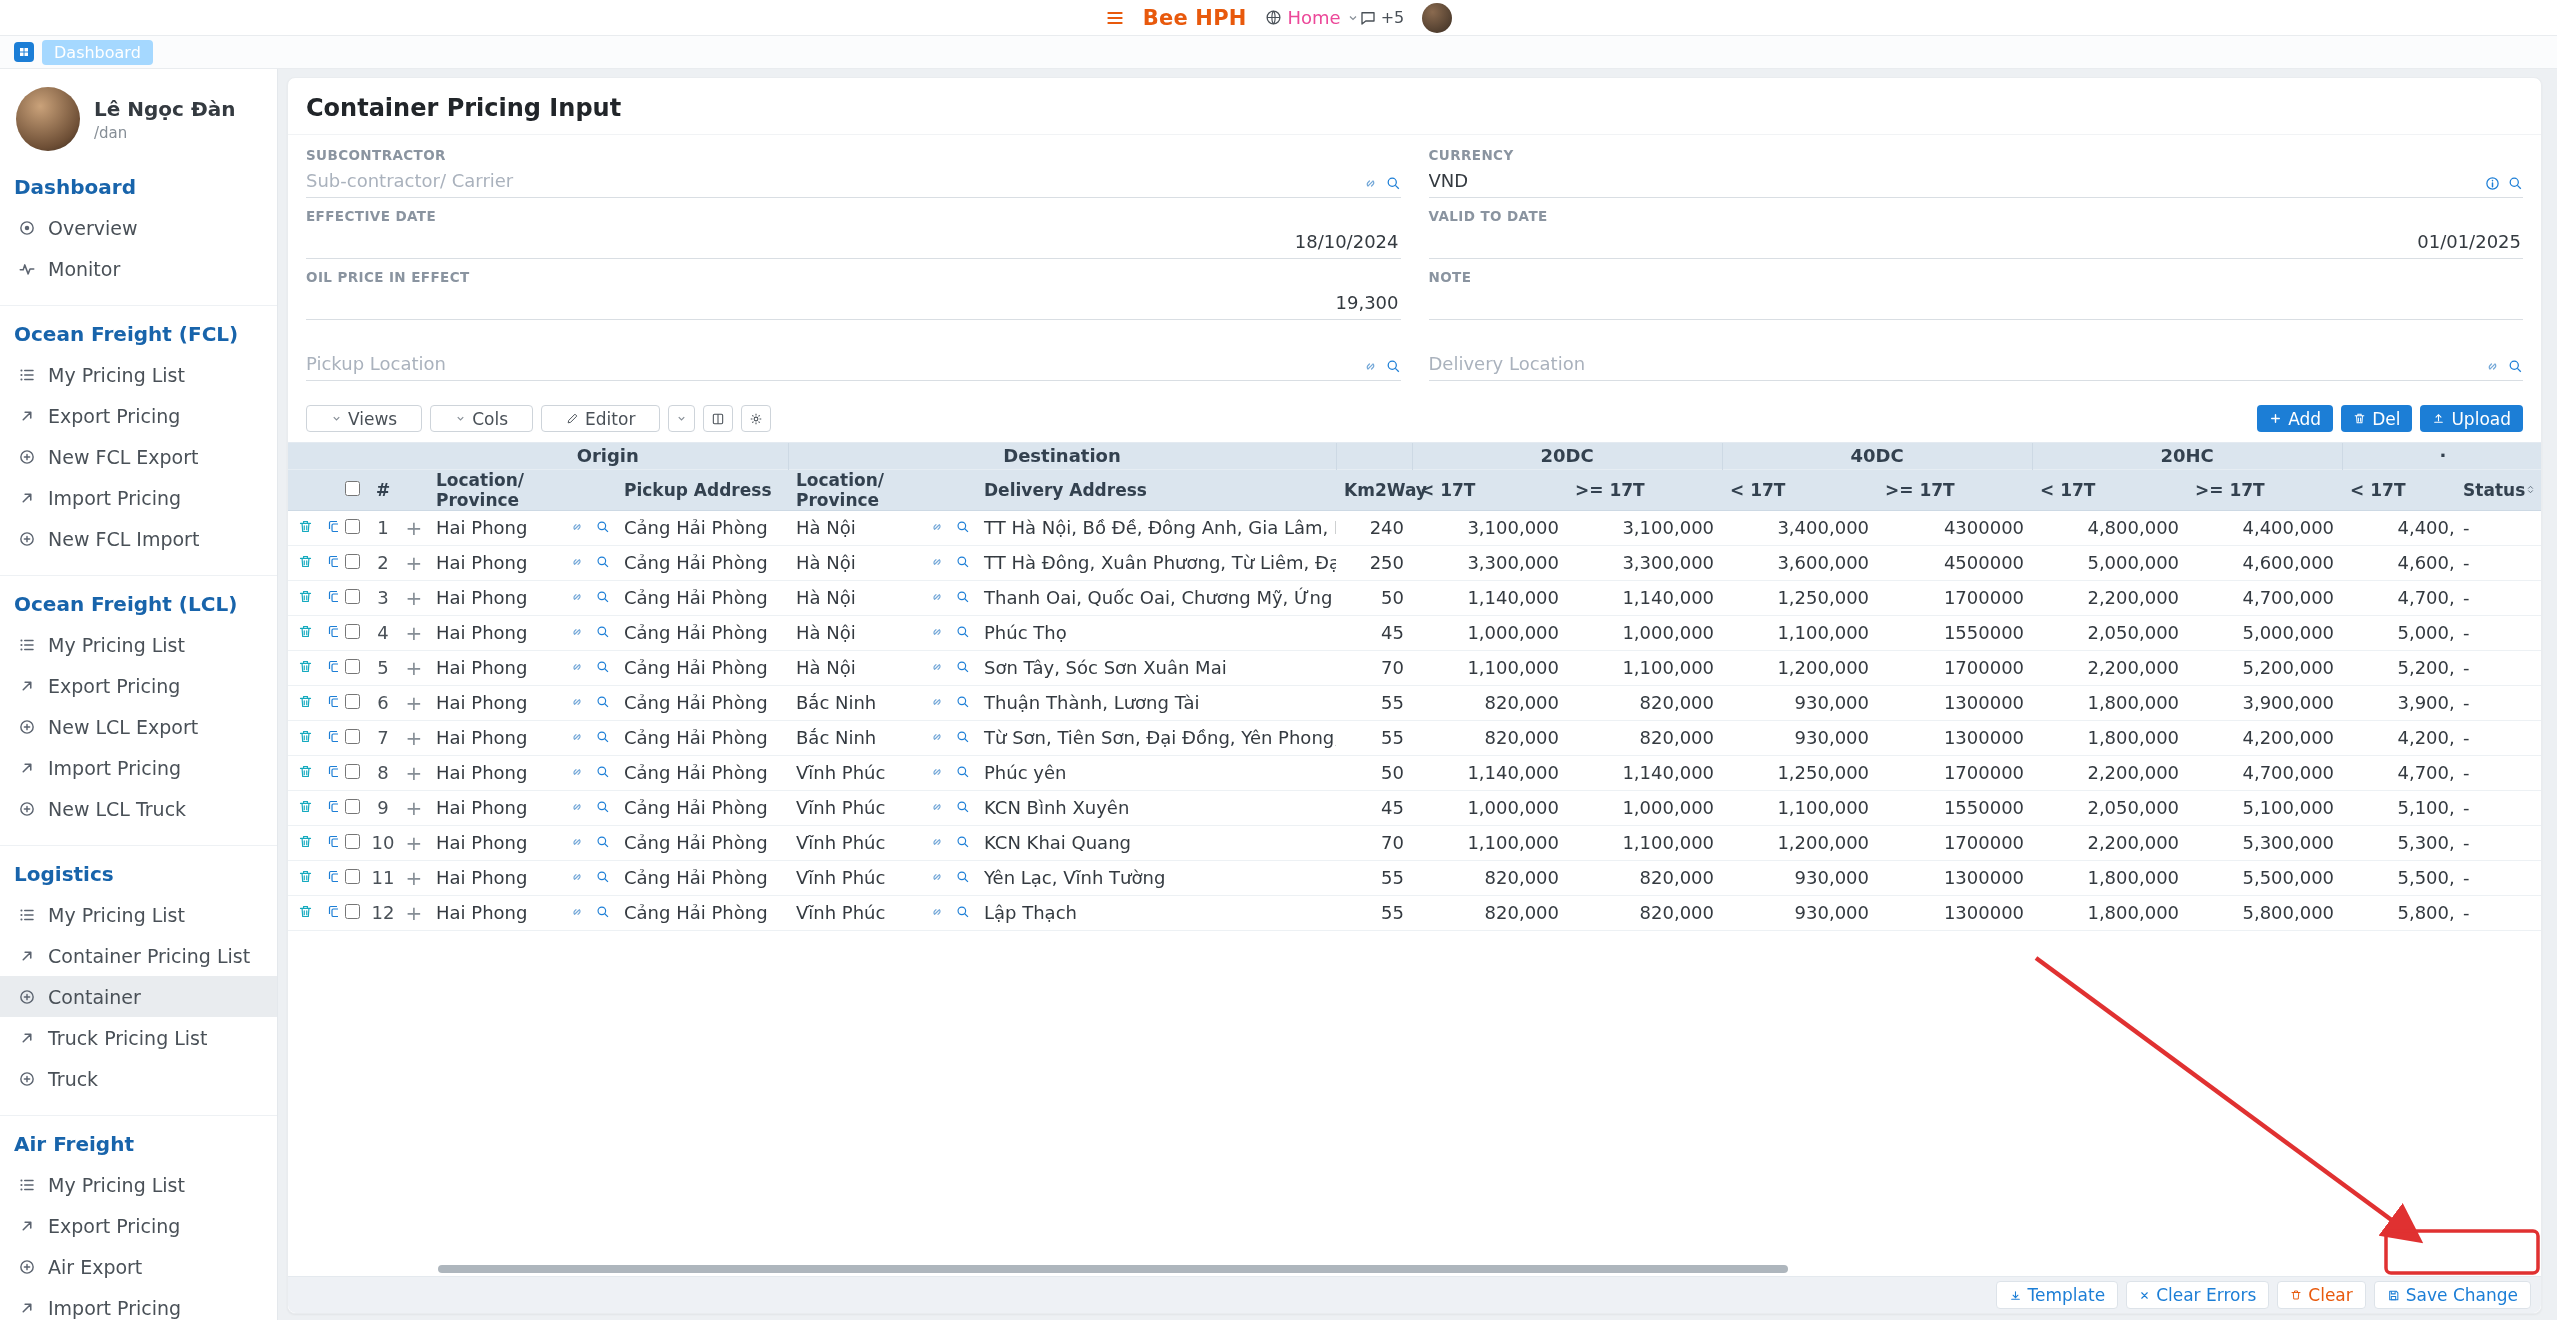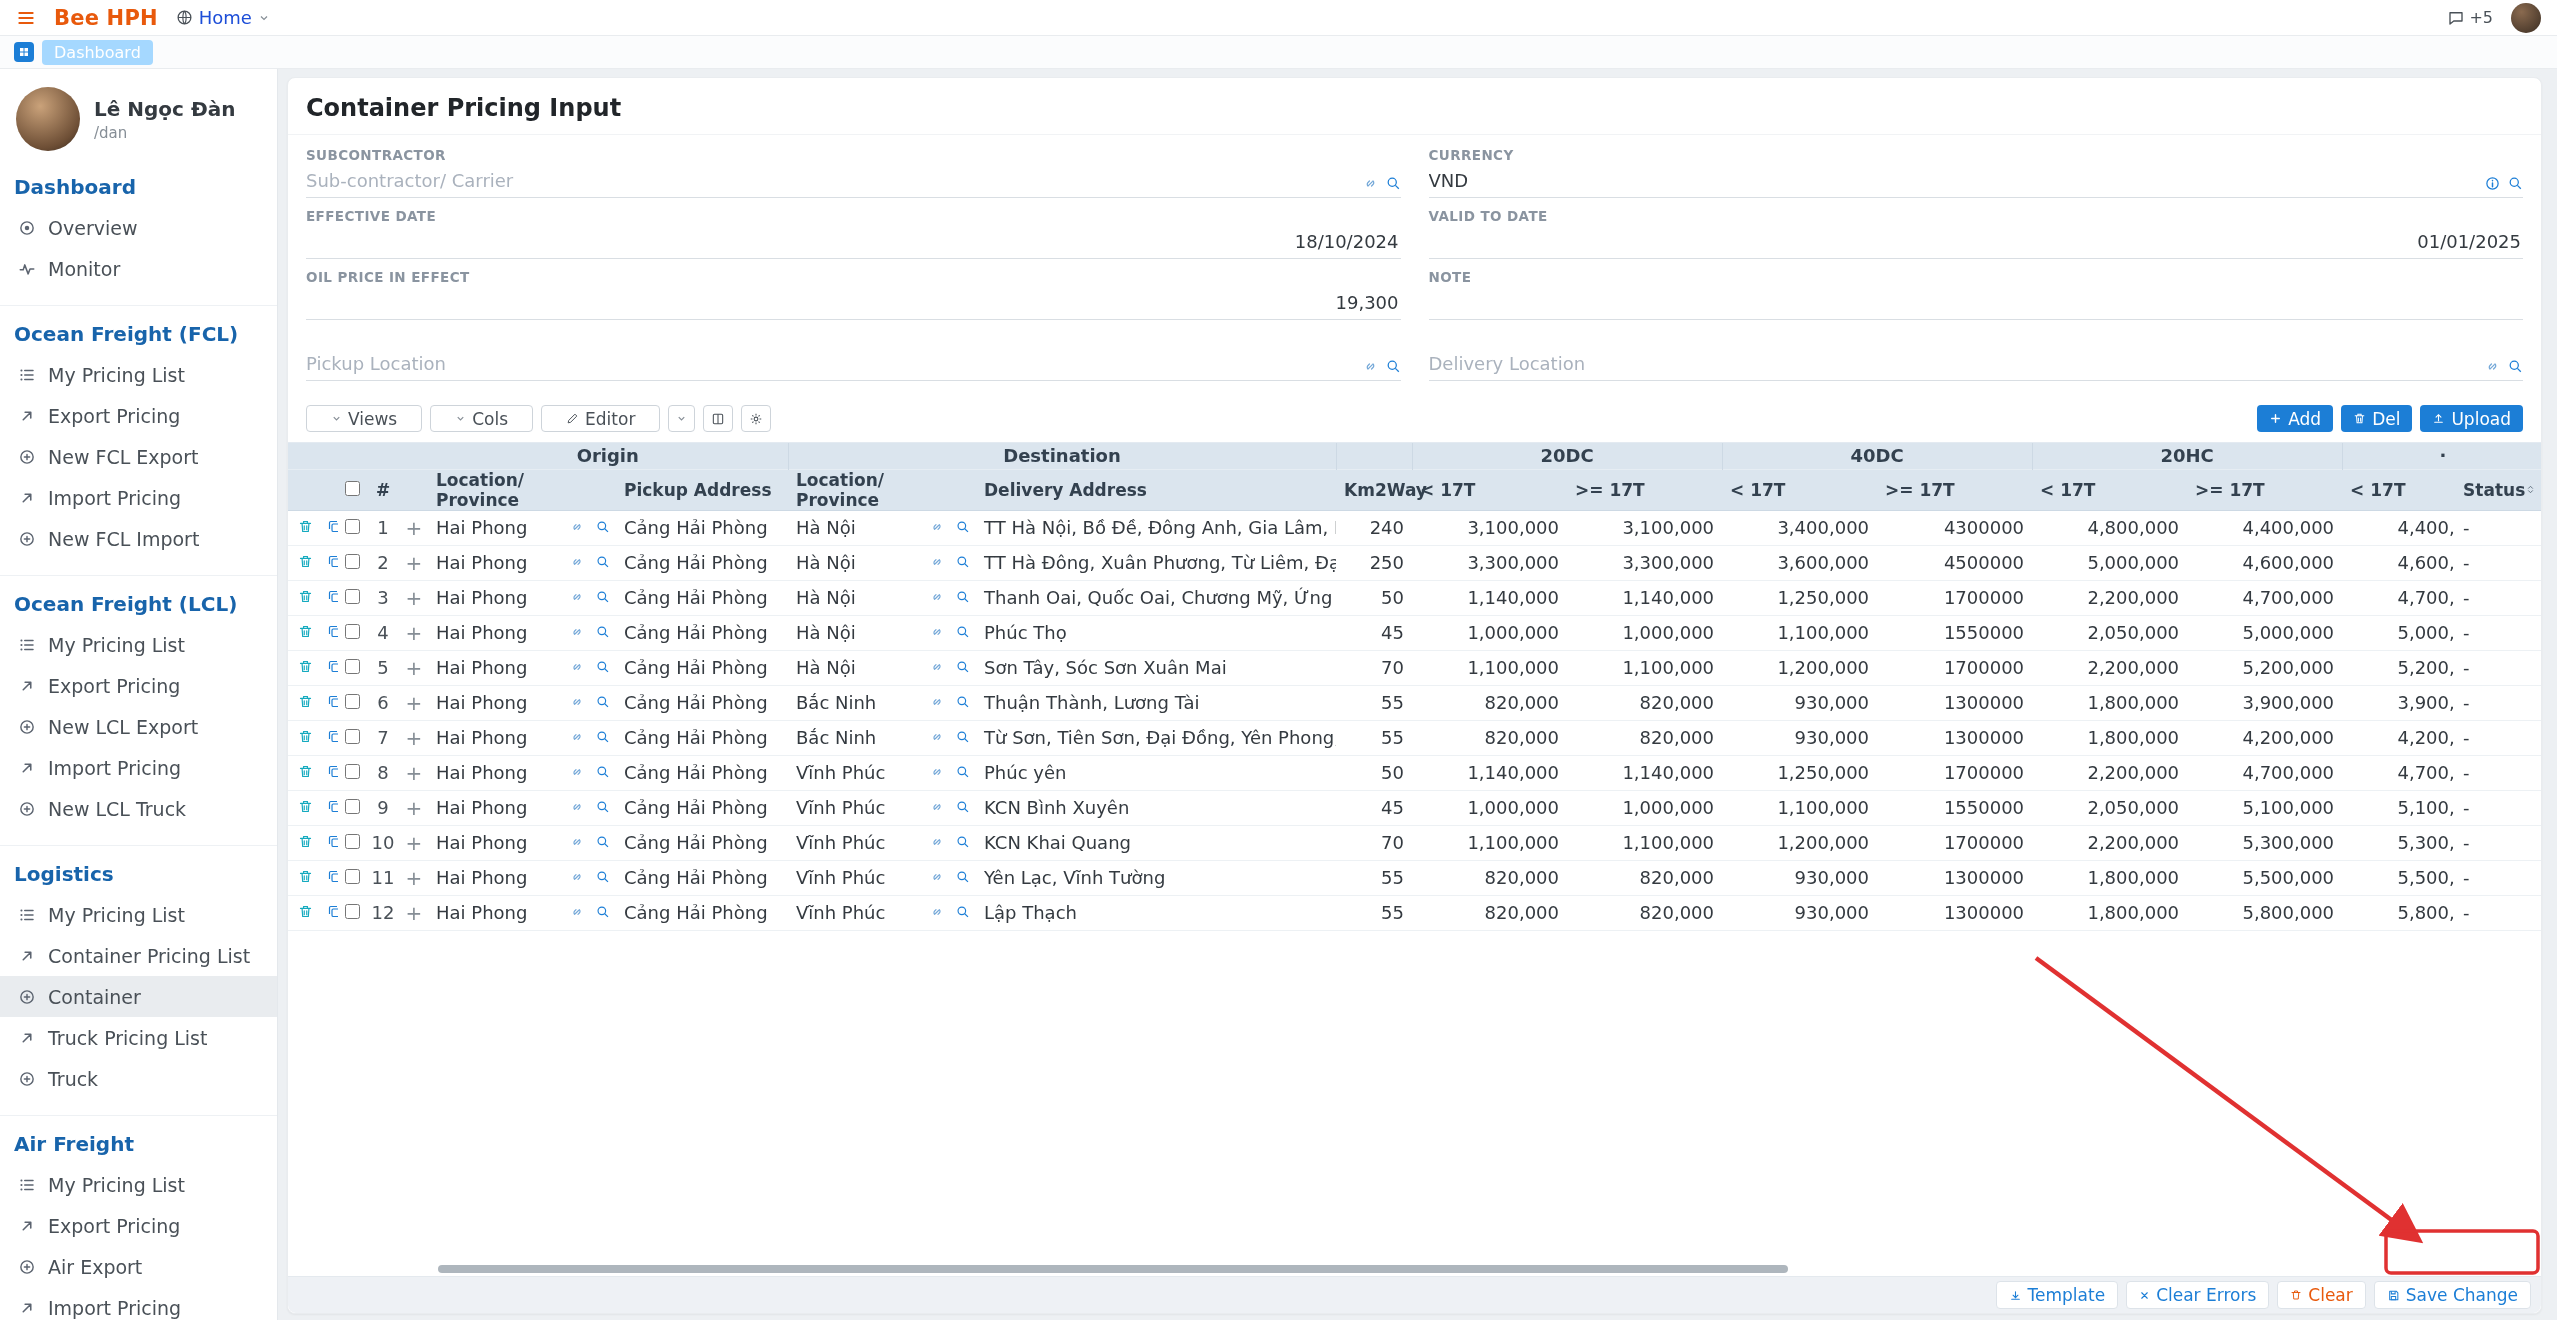--- a/index.html
+++ b/index.html
@@ -1,24 +1,24 @@
 <!DOCTYPE html>
 <html><head>
 <meta charset="utf-8">
 <style>
   *{box-sizing:border-box;margin:0;padding:0}
   html,body{width:2557px;height:1320px;overflow:hidden}
   body{font-family:"DejaVu Sans","Liberation Sans",sans-serif;background:#edf0f3;color:#343a40;position:relative}
 
   
-  .topbar{height:36px;background:#fff;border-bottom:1px solid #e9ecef;display:flex;align-items:center;justify-content:space-between;padding:12px 16px}
+  .topbar{height:36px;background:#fff;border-bottom:1px solid #e9ecef;display:flex;align-items:center;justify-content:center;padding:12px 16px}
   .tb-left,.tb-right{display:flex;align-items:center;gap:18px}
   .hamburger{color:#e8590c;display:flex;align-items:center}
   .logo{color:#e8590c;font-weight:bold;font-size:21px;letter-spacing:.2px}
-  .home-menu{display:flex;align-items:center;gap:6px;font-size:18px;color:#1d4ed8;cursor:pointer}
+  .home-menu{display:flex;align-items:center;gap:6px;font-size:18px;color:#ec4899;cursor:pointer}
   .chat-btn{display:flex;align-items:center;gap:4px;font-size:16px;color:#495057}
   .avatar-sm{width:30px;height:30px;border-radius:50%;background:radial-gradient(circle at 35% 30%,#8a6a4f,#3a2d22)}
 
   
   .breadcrumb-bar{height:33px;background:#fbfcfd;border-bottom:1px solid #e9ecef;display:flex;align-items:center;gap:8px;padding:0 14px}
   .bc-square{width:20px;height:20px;border-radius:4px;background:#1c7ed6;color:#fff;display:flex;align-items:center;justify-content:center;font-size:12px}
   .bc-pill{background:#a5d8ff;color:#fff;font-size:16px;padding:3px 12px;border-radius:4px}
 
   
   .layout{display:flex;height:1294px}

